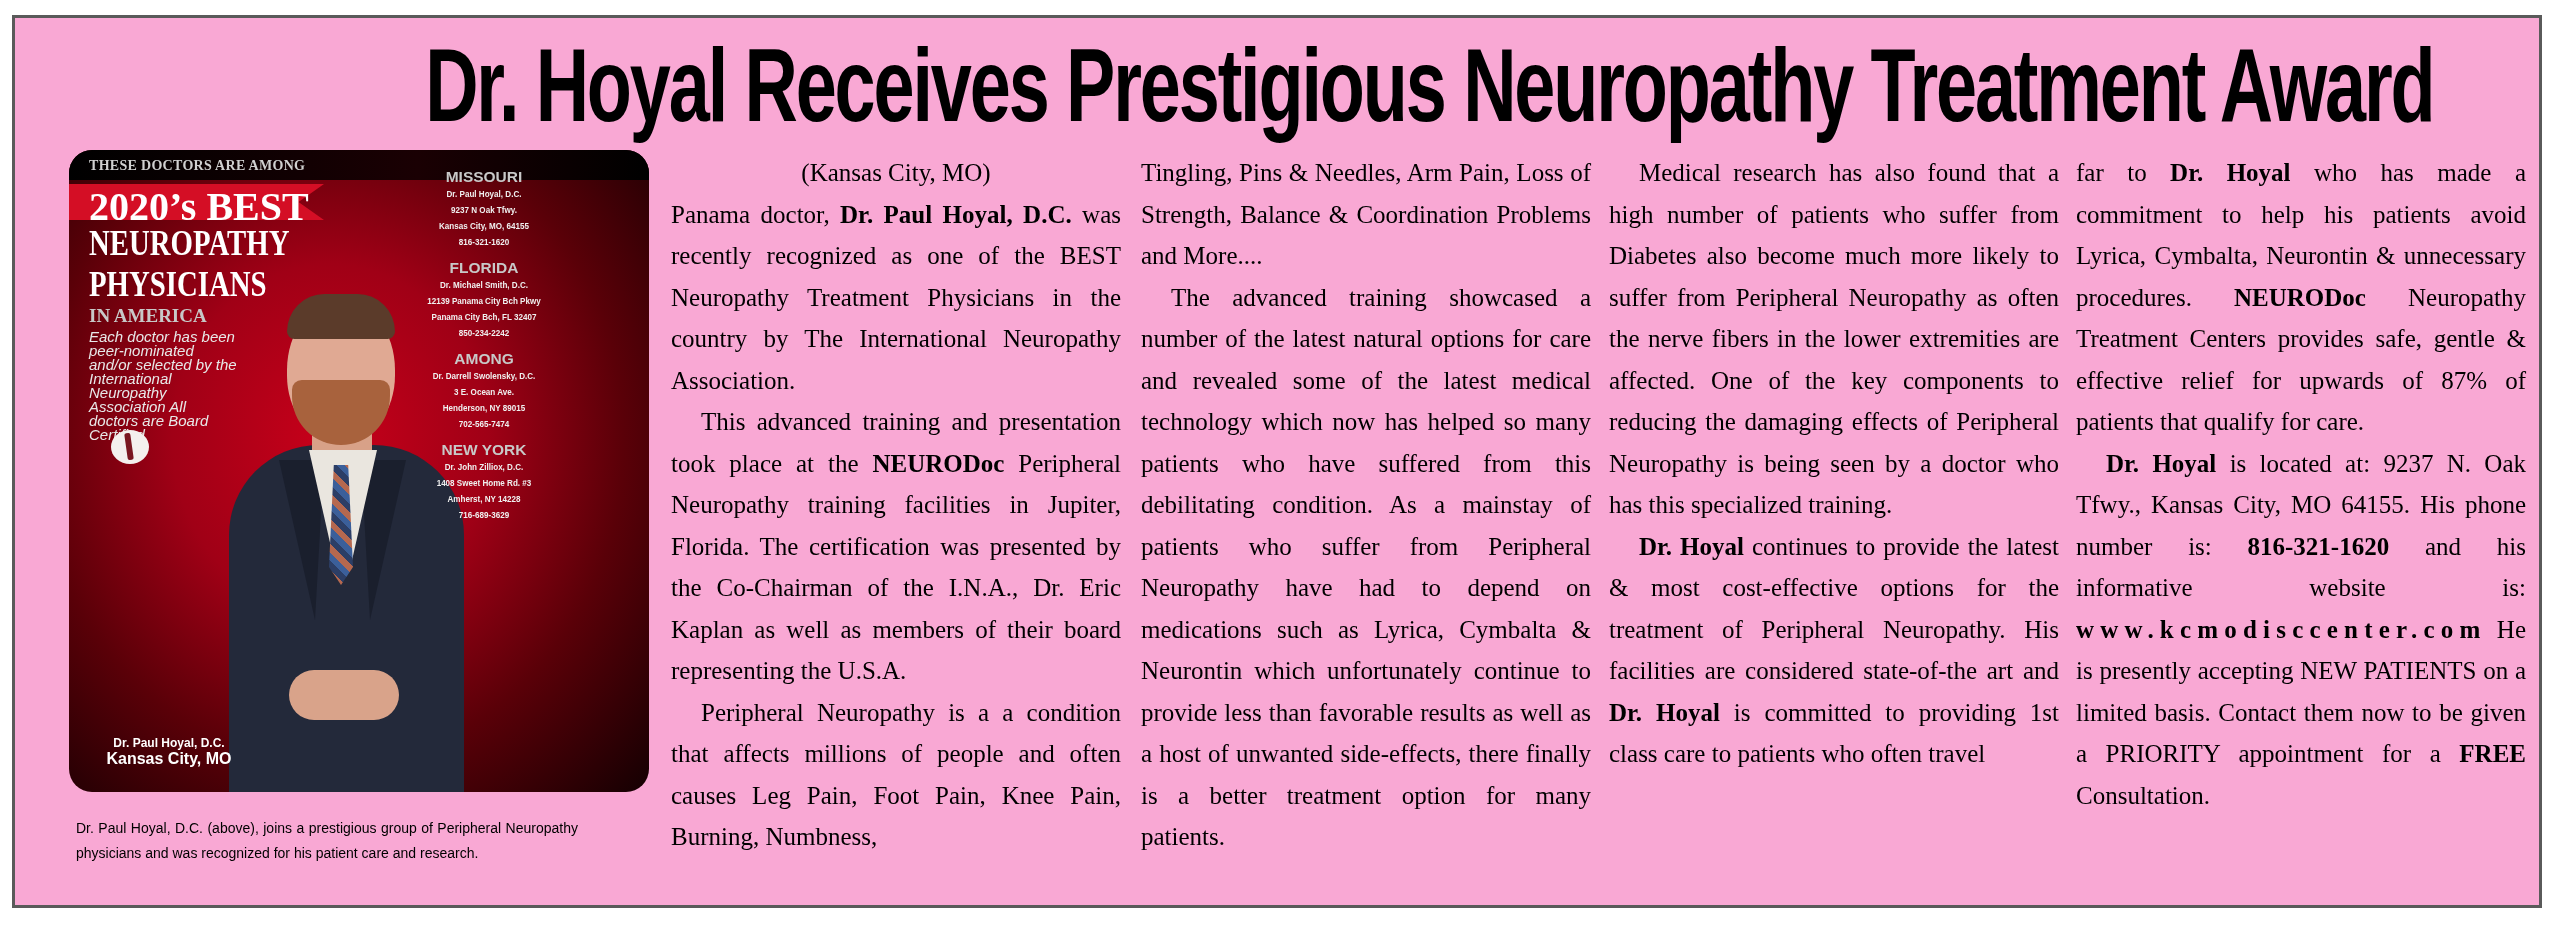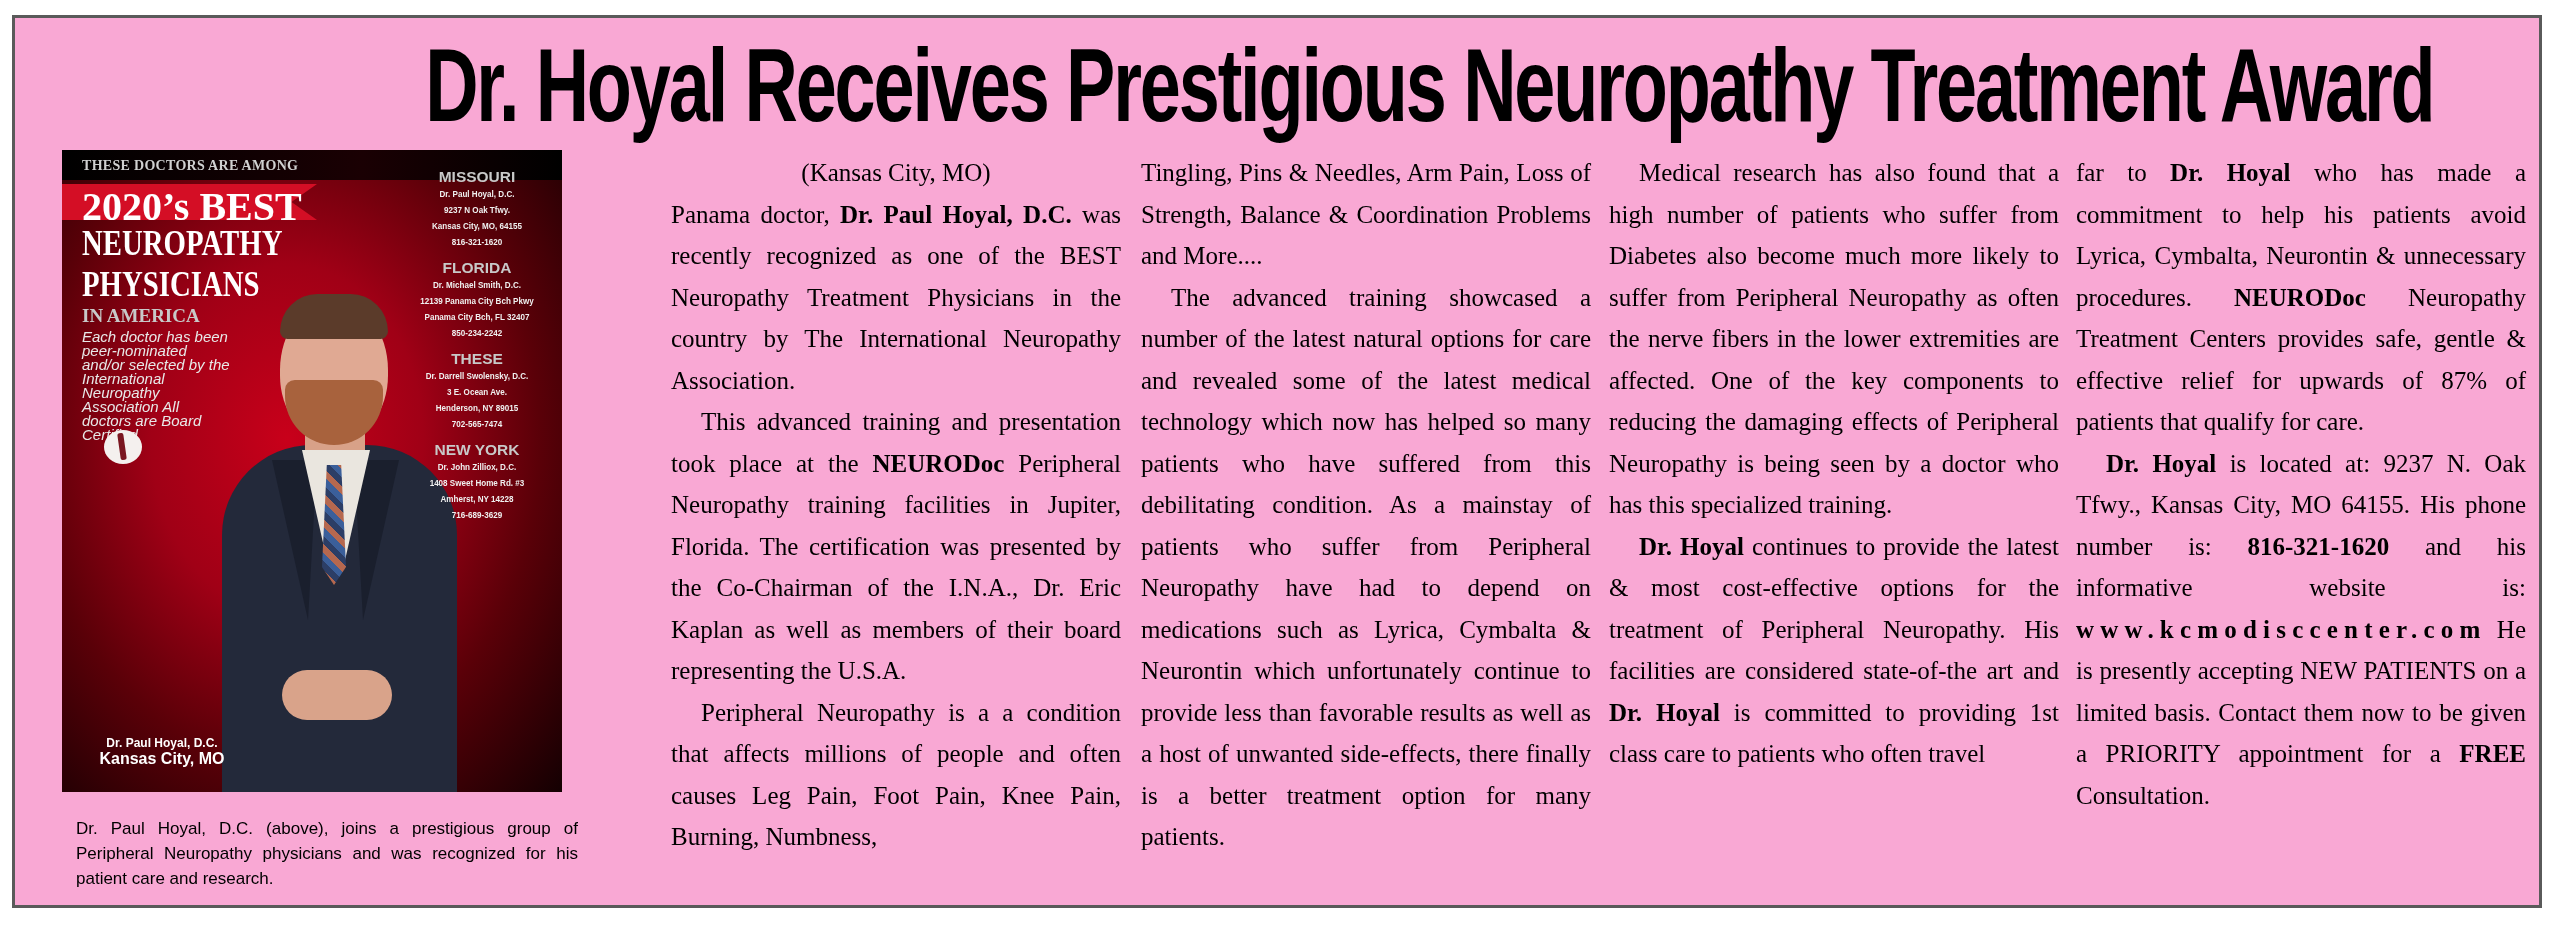--- a/index.html
+++ b/index.html
@@ -11,23 +11,23 @@
   .headline {
     position: absolute; left: 0; right: 0; top: 10px; height: 115px;
     text-align: center; font-family: "Liberation Sans", sans-serif; font-weight: bold;
     font-size: 104px; line-height: 115px; color: #000; letter-spacing: -3px;
     white-space: nowrap;
   }
   .headline span { display: inline-block; transform: scaleX(0.71); transform-origin: center; }
 
   
   .photo {
-    position: absolute; left: 62px; top: 150px; width: 500px; height: 642px;
+    position: absolute; left: 69px; top: 150px; width: 580px; height: 642px;
     background: radial-gradient(ellipse at 45% 45%, #c8001a 0%, #a00016 35%, #5a0008 65%, #140002 100%);
-    overflow: hidden; font-family: "Liberation Sans", sans-serif; color: #fff;
+    overflow: hidden; font-family: "Liberation Sans", sans-serif; color: #fff; border-radius: 23px;
   }
   .photo .top-strip { position: absolute; left: 0; top: 0; width: 100%; height: 30px; background: linear-gradient(90deg,#000 0%, #1a0003 60%, #000 100%); }
   .photo .kicker { position: absolute; left: 20px; top: 8px; font-family: "Liberation Serif", serif; font-weight: bold; font-size: 14px; color: #d0d0d0; letter-spacing: 0.3px; }
   .photo .ribbon { position: absolute; left: 0; top: 34px; width: 255px; height: 36px; background: #d40e25;
     clip-path: polygon(0 0, 100% 0, 90% 50%, 100% 100%, 0 100%); }
   .photo .best { position: absolute; left: 20px; top: 33px; font-family: "Liberation Serif", serif; font-weight: bold; font-size: 40px; color: #fff; }
   .photo .big { position: absolute; left: 20px; font-family: "Liberation Serif", serif; font-weight: bold; font-size: 36px; color: #fff; transform: scaleX(0.8); transform-origin: left; white-space: nowrap; }
   .photo .big.n1 { top: 72px; }
   .photo .big.n2 { top: 113px; }
   .photo .in-america { position: absolute; left: 20px; top: 155px; font-family: "Liberation Serif", serif; font-weight: bold; font-size: 19px; color: #c8c8c8; }
@@ -50,21 +50,21 @@
   .person .lapel-l { position: absolute; left: 70px; top: 200px; width: 45px; height: 160px; background: #1a1f2d; clip-path: polygon(0 0, 100% 0, 80% 100%); }
   .person .lapel-r { position: absolute; left: 152px; top: 200px; width: 45px; height: 160px; background: #1a1f2d; clip-path: polygon(0 0, 100% 0, 20% 100%); }
 
   .states { position: absolute; left: 340px; top: 18px; width: 150px; text-align: center; }
   .state { margin-bottom: 9px; }
   .state .st { font-weight: bold; font-size: 15.5px; color: #c8c8c8; line-height: 18px; }
   .state .ln { font-weight: bold; font-size: 9.5px; line-height: 16px; color: #f0f0f0; white-space: nowrap; transform: scaleX(0.85); }
 
   .caption {
     position: absolute; left: 76px; top: 816px; width: 502px;
-    font-family: "Liberation Sans", sans-serif; font-size: 17px; line-height: 25px; color: #000;
+    font-family: "Liberation Sans", sans-serif; font-size: 14px; line-height: 25px; color: #000;
     text-align: justify;
   }
 
   .col {
     position: absolute; top: 152px; width: 450px;
     font-family: "Liberation Serif", serif; font-size: 25px; line-height: 41.5px; color: #000;
     text-align: justify; text-align-last: left;
   }
   .col p { margin: 0; }
   .col p.ind { text-indent: 30px; }
@@ -116,21 +116,21 @@
       <div class="ln">816-321-1620</div>
     </div>
     <div class="state">
       <div class="st">FLORIDA</div>
       <div class="ln">Dr. Michael Smith, D.C.</div>
       <div class="ln">12139 Panama City Bch Pkwy</div>
       <div class="ln">Panama City Bch, FL 32407</div>
       <div class="ln">850-234-2242</div>
     </div>
     <div class="state">
-      <div class="st">THESE</div>
+      <div class="st">AMONG</div>
       <div class="ln">Dr. Darrell Swolensky, D.C.</div>
       <div class="ln">3 E. Ocean Ave.</div>
       <div class="ln">Henderson, NY 89015</div>
       <div class="ln">702-565-7474</div>
     </div>
     <div class="state">
       <div class="st">NEW YORK</div>
       <div class="ln">Dr. John Zilliox, D.C.</div>
       <div class="ln">1408 Sweet Home Rd. #3</div>
       <div class="ln">Amherst, NY 14228</div>

